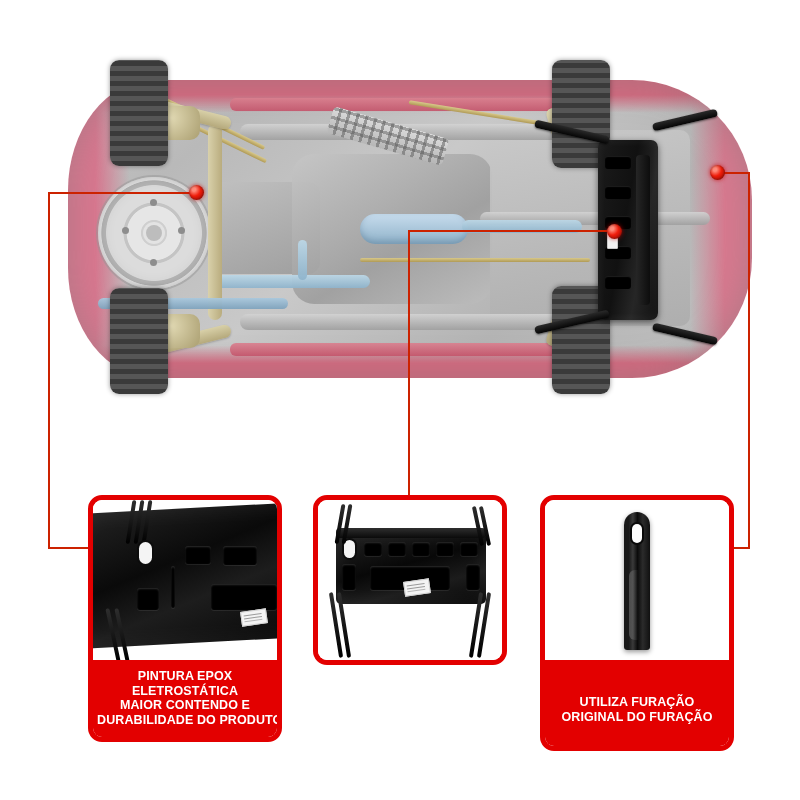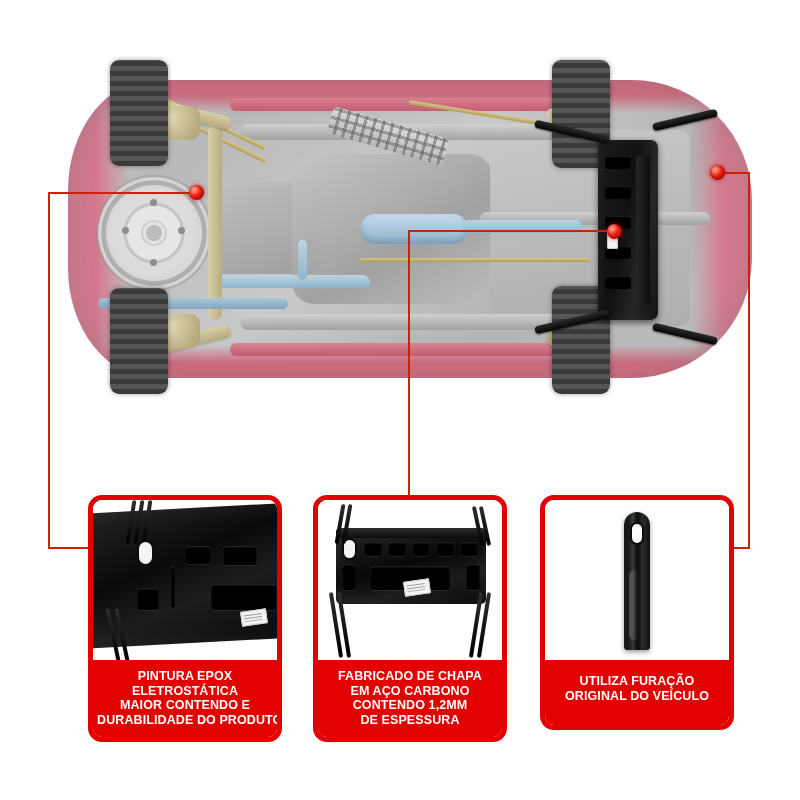--- a/index.html
+++ b/index.html
@@ -272,31 +272,25 @@
       <div class="lbl" style="left:86px;top:80px;"></div>
       <div class="strut" style="left:20px;top:4px;height:40px;transform:rotate(10deg);"></div>
       <div class="strut" style="left:27px;top:4px;height:40px;transform:rotate(10deg);"></div>
       <div class="strut" style="left:158px;top:6px;height:40px;transform:rotate(-12deg);"></div>
       <div class="strut" style="left:165px;top:6px;height:40px;transform:rotate(-12deg);"></div>
       <div class="strut" style="left:16px;top:92px;height:66px;transform:rotate(-9deg);"></div>
       <div class="strut" style="left:24px;top:92px;height:66px;transform:rotate(-9deg);"></div>
       <div class="strut" style="left:156px;top:92px;height:66px;transform:rotate(9deg);"></div>
       <div class="strut" style="left:164px;top:92px;height:66px;transform:rotate(9deg);"></div>
     </div>
-    <div class="cap">
-      <div>FABRICADO DE CHAPA</div>
-      <div>EM AÇO CARBONO</div>
-      <div>CONTENDO 1,2MM</div>
-      <div>DE ESPESSURA</div>
-    </div>
   </div>
 
   <div class="panel" style="left:540px;">
     <div class="photo">
       <div class="armbar"></div>
     </div>
-    <div class="cap" style="padding-top:14px;padding-bottom:22px;">
+    <div class="cap" style="padding-top:35px;padding-bottom:22px;">
       <div>UTILIZA FURAÇÃO</div>
-      <div>ORIGINAL DO VEÍCULO</div>
+      <div>ORIGINAL DO FURAÇÃO</div>
     </div>
   </div>
 
 </div>
 
 </body></html>

